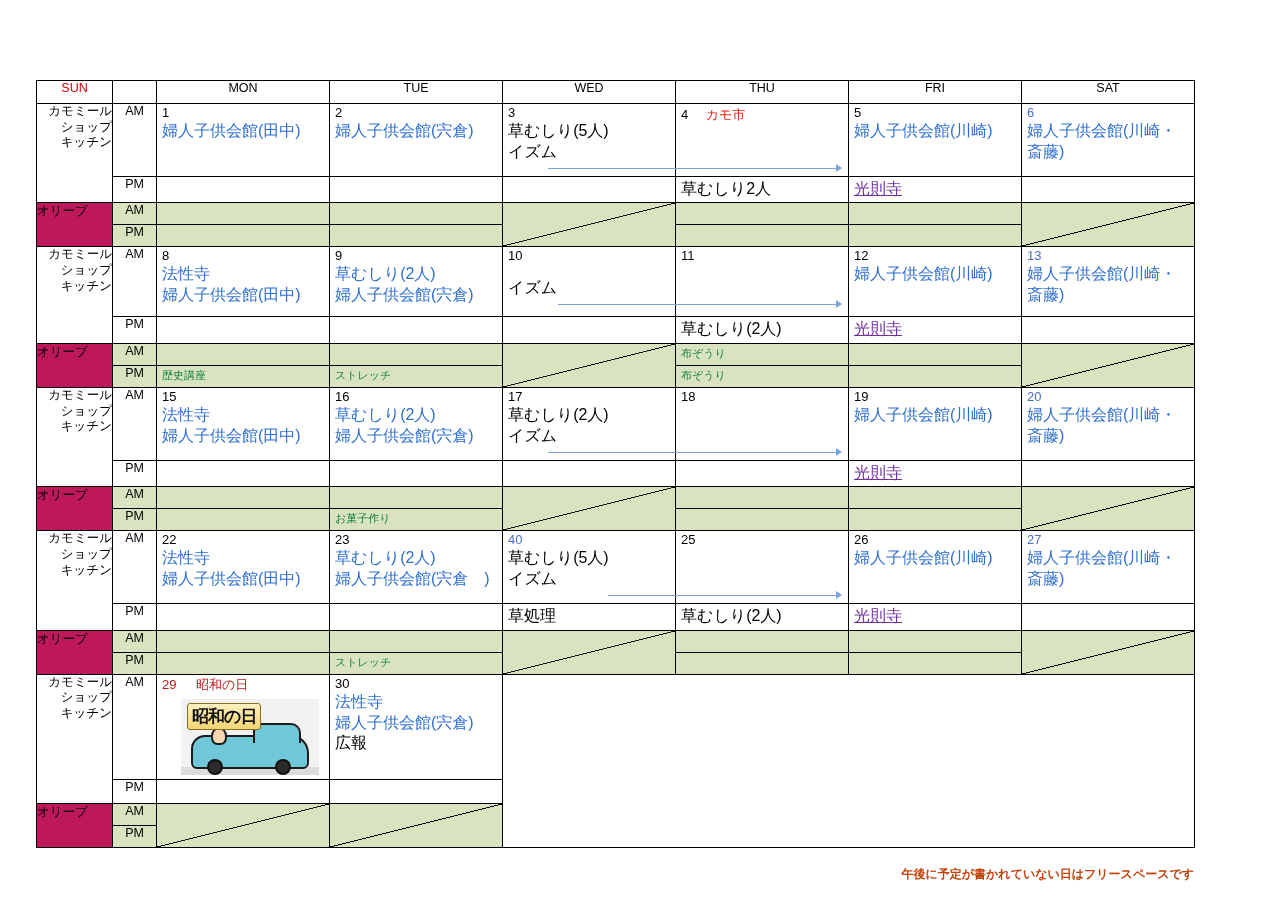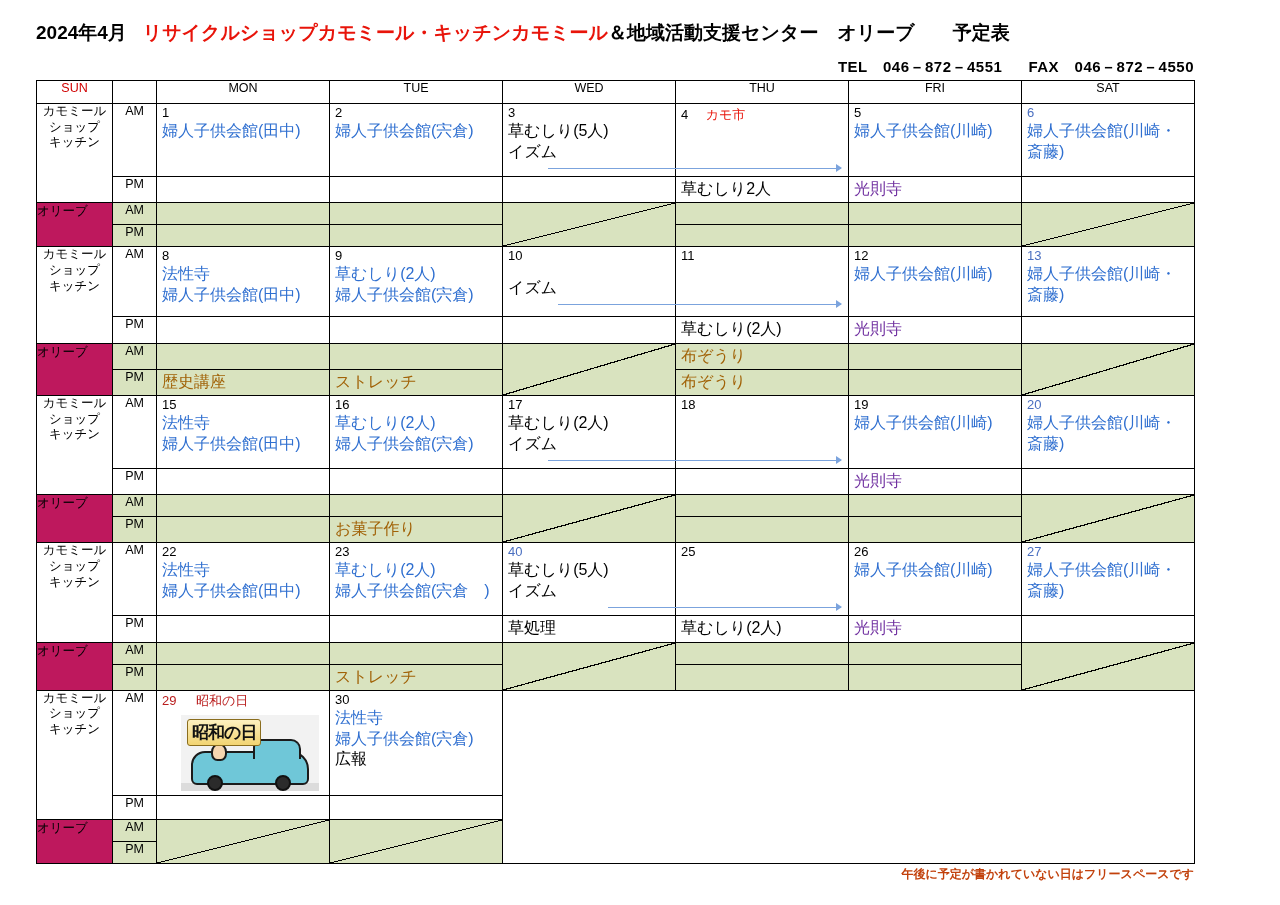--- a/index.html
+++ b/index.html
@@ -67,21 +67,21 @@
   }
   .hdr.sun { color: #d00000; }
   .hdr.sat { color: #000; }
 
   .lbl {
     color: #c00000;
     font-size: 11.5px;
     line-height: 1.25;
     padding: 4px 3px 0 4px;
     vertical-align: middle;
-    text-align: center;
+    text-align: right;
   }
   .lbl-olive {
     color: #c00000;
     font-size: 11.5px;
     padding-left: 4px;
     vertical-align: middle;
     background: #be185d;
   }
   .ampm {
     text-align: center;
@@ -89,27 +89,27 @@
     font-size: 11.5px;
     color: #000;
   }
   .ampm.olive { background: #d9e3bf; }
 
   .cell { position: relative; padding: 2px 4px 3px 5px; }
   .daynum { font-size: 13px; color: #000; line-height: 1.15; }
   .daynum.sat { color: #4a6fc0; }
   .evt { font-size: 16px; line-height: 1.3; }
   .blue { color: #2f6fd0; }
-  .purple { color: #7030a0; }
+  .purple { color: #7030a0; text-decoration: underline; }
   .black { color: #000; }
   .red { color: #b91c1c; }
   .evt-title-red { color: #e8140a; font-size: 13px; }
 
   .olive-cell { background: #d9e3bf; }
-  .olive-evt { padding: 2px 0 2px 5px; font-size: 16px; color: #a16207; }
+  .olive-evt { padding: 2px 0 2px 5px; font-size: 11px; color: #15803d; }
 
   
   .slash { position: relative; }
   .slash::after {
     content: "";
     position: absolute;
     left: 0; top: 0; right: 0; bottom: 0;
     background:
       linear-gradient(to bottom right,
         transparent calc(50% - 0.6px),
@@ -203,29 +203,21 @@
     font-size: 12px;
     font-weight: bold;
     color: #c2410c;
   }
 </style>
 </head>
 <body>
 
 <div id="page">
 
-  <div class="title-row">
-    <span class="t-black">2024年4月</span>
-    <span>&nbsp;</span>
-    <span class="t-red">リサイクルショップカモミール</span><span class="t-sep">・</span><span class="t-red">キッチンカモミール</span><span class="t-black">＆地域活動支援センター　オリーブ　　予定表</span>
-  </div>
-
-  <div class="contact-row">
-    <span>TEL　046－872－4551</span><span class="gap"></span><span>FAX　046－872－4550</span>
-  </div>
+
 
   <table class="cal">
     <colgroup>
       <col class="c-label">
         <col class="c-ampm">
       <col class="c-day">
         <col class="c-day">
         <col class="c-day">
         <col class="c-day">
         <col class="c-day">

